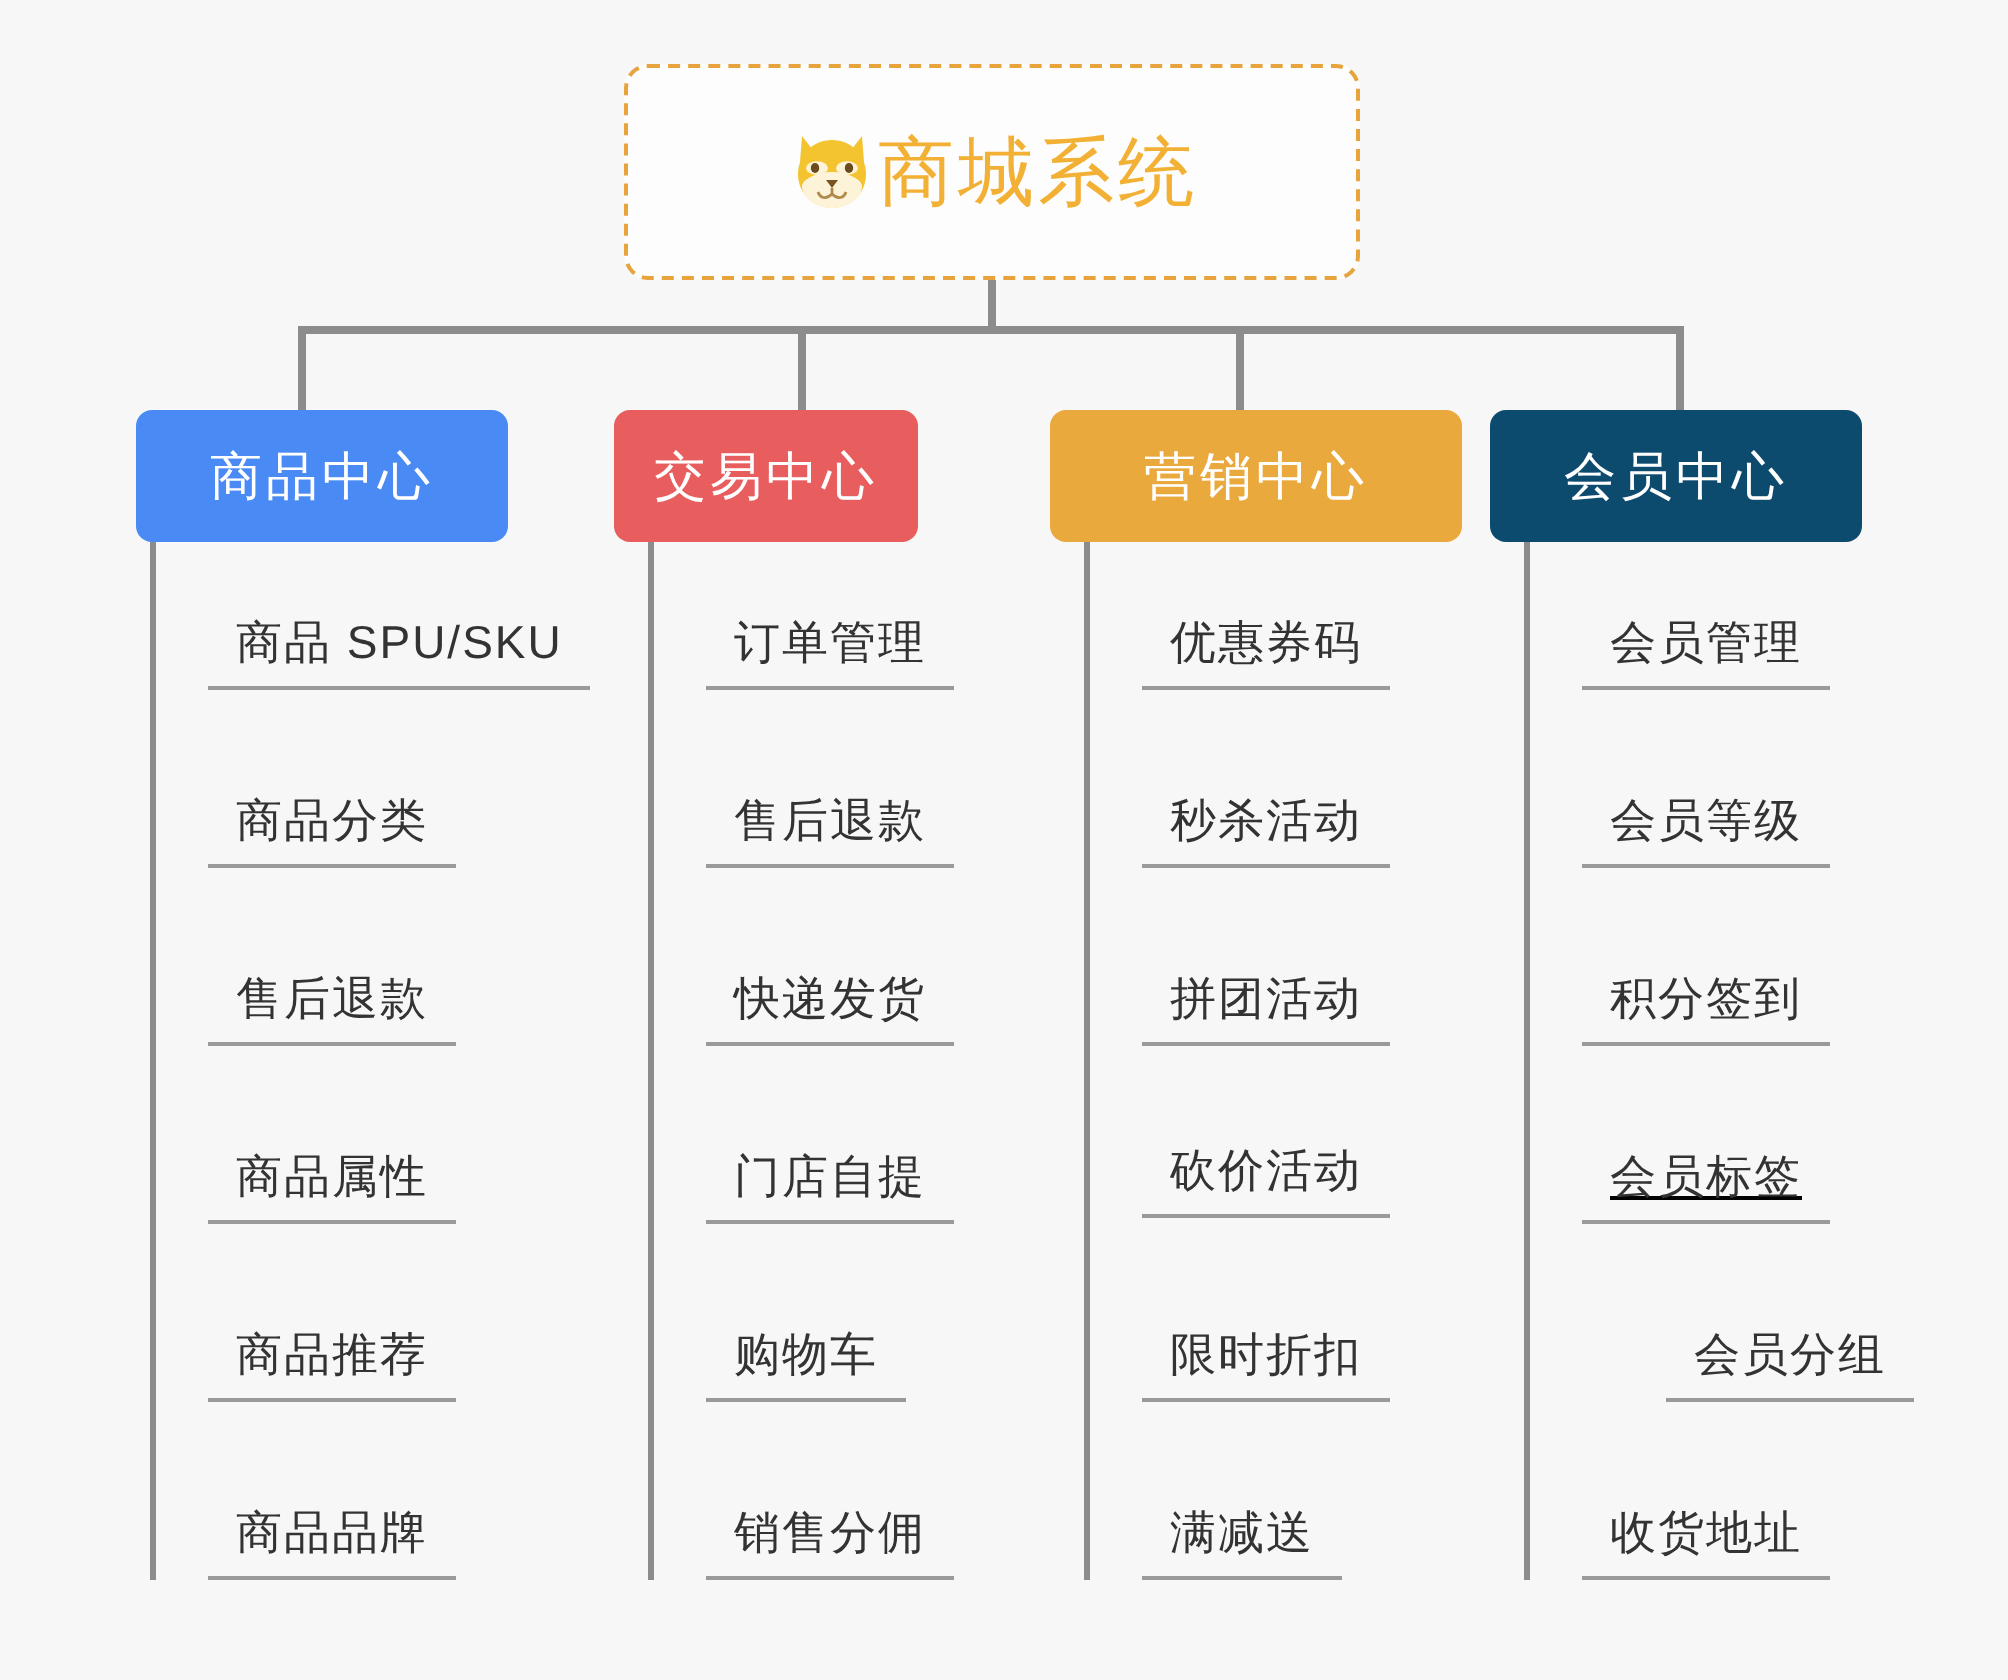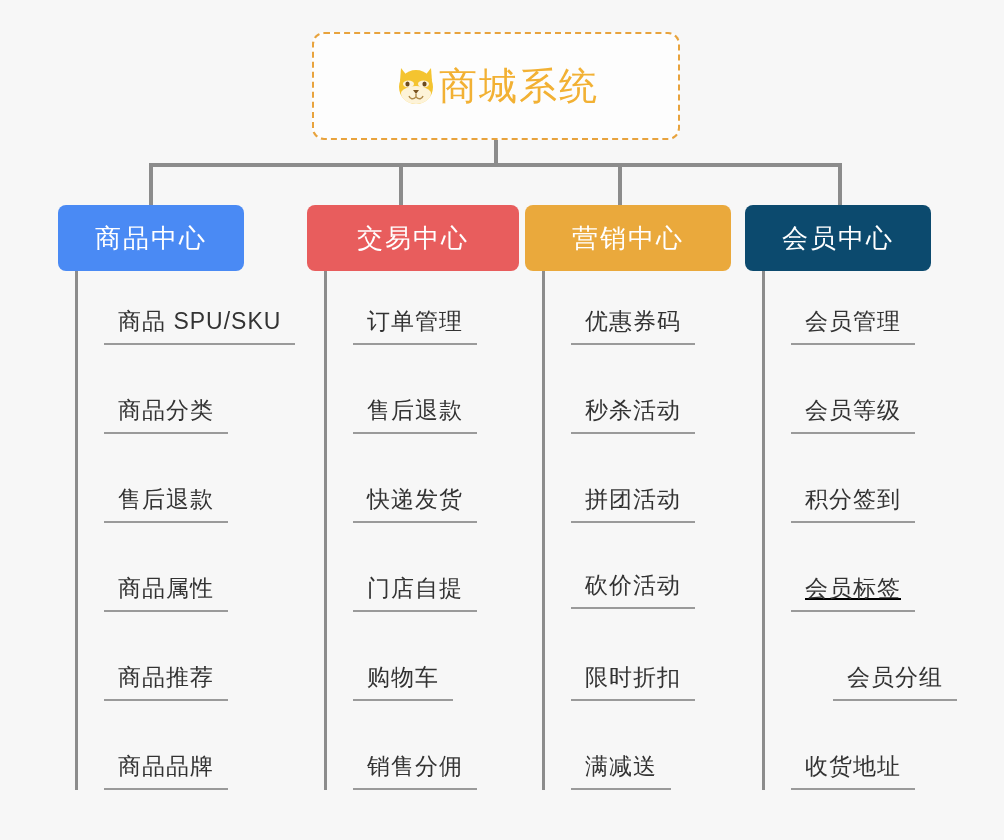--- a/index.html
+++ b/index.html
@@ -132,21 +132,21 @@
 
   <div class="conn conn-h" style="left:150px; top:163px; width:692px;"></div>
 
   <div class="conn conn-v" style="left:149px; top:163px; height:44px;"></div>
   <div class="conn conn-v" style="left:399px; top:163px; height:44px;"></div>
   <div class="conn conn-v" style="left:618px; top:163px; height:44px;"></div>
   <div class="conn conn-v" style="left:838px; top:163px; height:44px;"></div>
 
   <div id="columns-host">
       <div class="column" style="left: 58px;">
-        <div class="cat-box" style="width: 186px; background: rgb(74, 138, 244);">
+        <div class="cat-box" style="width: 186px; background: rgb(74, 138, 244); margin-left: 10px;">
           <span>商品中心</span>
         </div>
         <div class="spine" style="height: 519px;"></div>
         <div class="leaf" style="top: 92px;">
           <span class="leaf-inner">商品 SPU/SKU</span>
         </div>
         <div class="leaf" style="top: 181px;">
           <span class="leaf-inner">商品分类</span>
         </div>
         <div class="leaf" style="top: 270px;">
@@ -156,21 +156,21 @@
           <span class="leaf-inner">商品属性</span>
         </div>
         <div class="leaf" style="top: 448px;">
           <span class="leaf-inner">商品推荐</span>
         </div>
         <div class="leaf" style="top: 537px;">
           <span class="leaf-inner">商品品牌</span>
         </div>
       </div>
       <div class="column" style="left: 307px;">
-        <div class="cat-box" style="width: 212px; background: rgb(232, 93, 93);">
+        <div class="cat-box" style="width: 152px; background: rgb(232, 93, 93);">
           <span>交易中心</span>
         </div>
         <div class="spine" style="height: 519px;"></div>
         <div class="leaf" style="top: 92px;">
           <span class="leaf-inner">订单管理</span>
         </div>
         <div class="leaf" style="top: 181px;">
           <span class="leaf-inner">售后退款</span>
         </div>
         <div class="leaf" style="top: 270px;">

